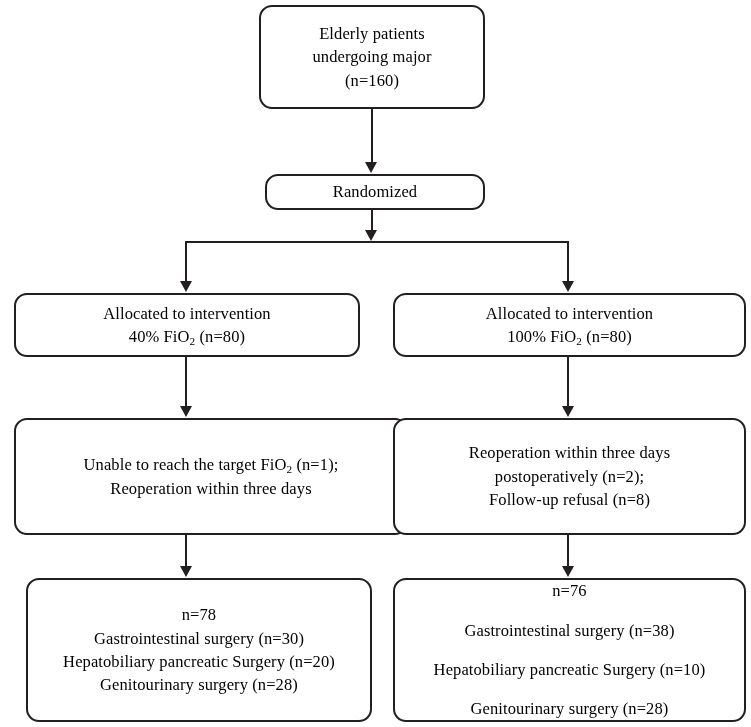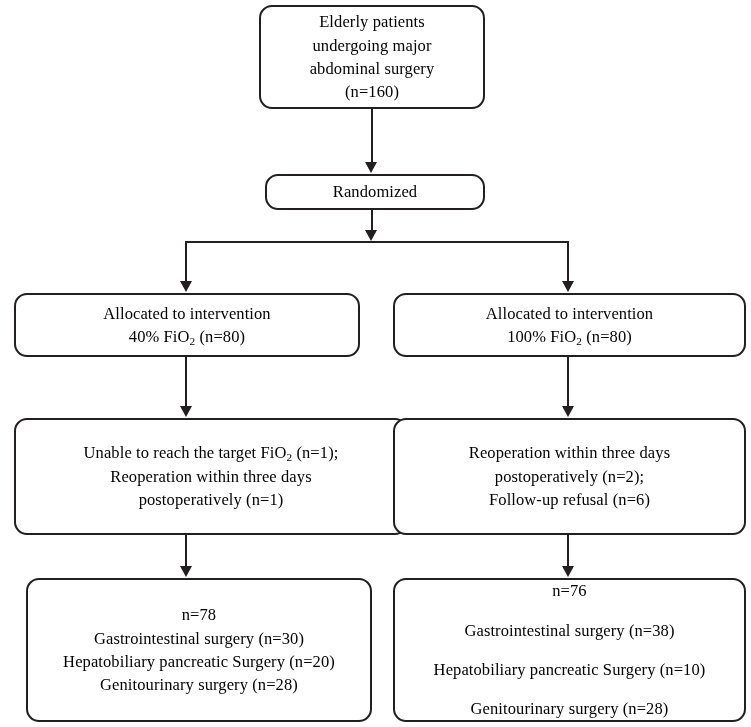--- a/index.html
+++ b/index.html
@@ -108,21 +108,20 @@
   #conn-re-ro-head { left: 562px; top: 566px; }
 </style>
 </head>
 <body>
 
 <div id="canvas">
 
   <div class="node" id="node-enrollment">
     <span class="line">Elderly patients</span>
     <span class="line">undergoing major</span>
-    <span class="line">abdominal surgery</span>
     <span class="line">(n=160)</span>
   </div>
 
   <div class="vline" id="conn-enroll-rand-line"></div>
   <div class="arrowhead" id="conn-enroll-rand-head"></div>
 
   <div class="node" id="node-randomized">
     <span class="line">Randomized</span>
   </div>
 
@@ -146,27 +145,26 @@
   </div>
 
   <div class="vline" id="conn-la-le-line"></div>
   <div class="arrowhead" id="conn-la-le-head"></div>
   <div class="vline" id="conn-ra-re-line"></div>
   <div class="arrowhead" id="conn-ra-re-head"></div>
 
   <div class="node" id="node-excl-left">
     <span class="line"><span>Unable to reach the target FiO</span><sub>2</sub><span> (n=1);</span></span>
     <span class="line">Reoperation within three days</span>
-    <span class="line">postoperatively (n=1)</span>
   </div>
 
   <div class="node" id="node-excl-right">
     <span class="line">Reoperation within three days</span>
     <span class="line">postoperatively (n=2);</span>
-    <span class="line">Follow-up refusal (n=6)</span>
+    <span class="line">Follow-up refusal (n=8)</span>
   </div>
 
   <div class="vline" id="conn-le-lo-line"></div>
   <div class="arrowhead" id="conn-le-lo-head"></div>
   <div class="vline" id="conn-re-ro-line"></div>
   <div class="arrowhead" id="conn-re-ro-head"></div>
 
   <div class="node" id="node-out-left">
     <span class="line">n=78</span>
     <span class="line">Gastrointestinal surgery (n=30)</span>

